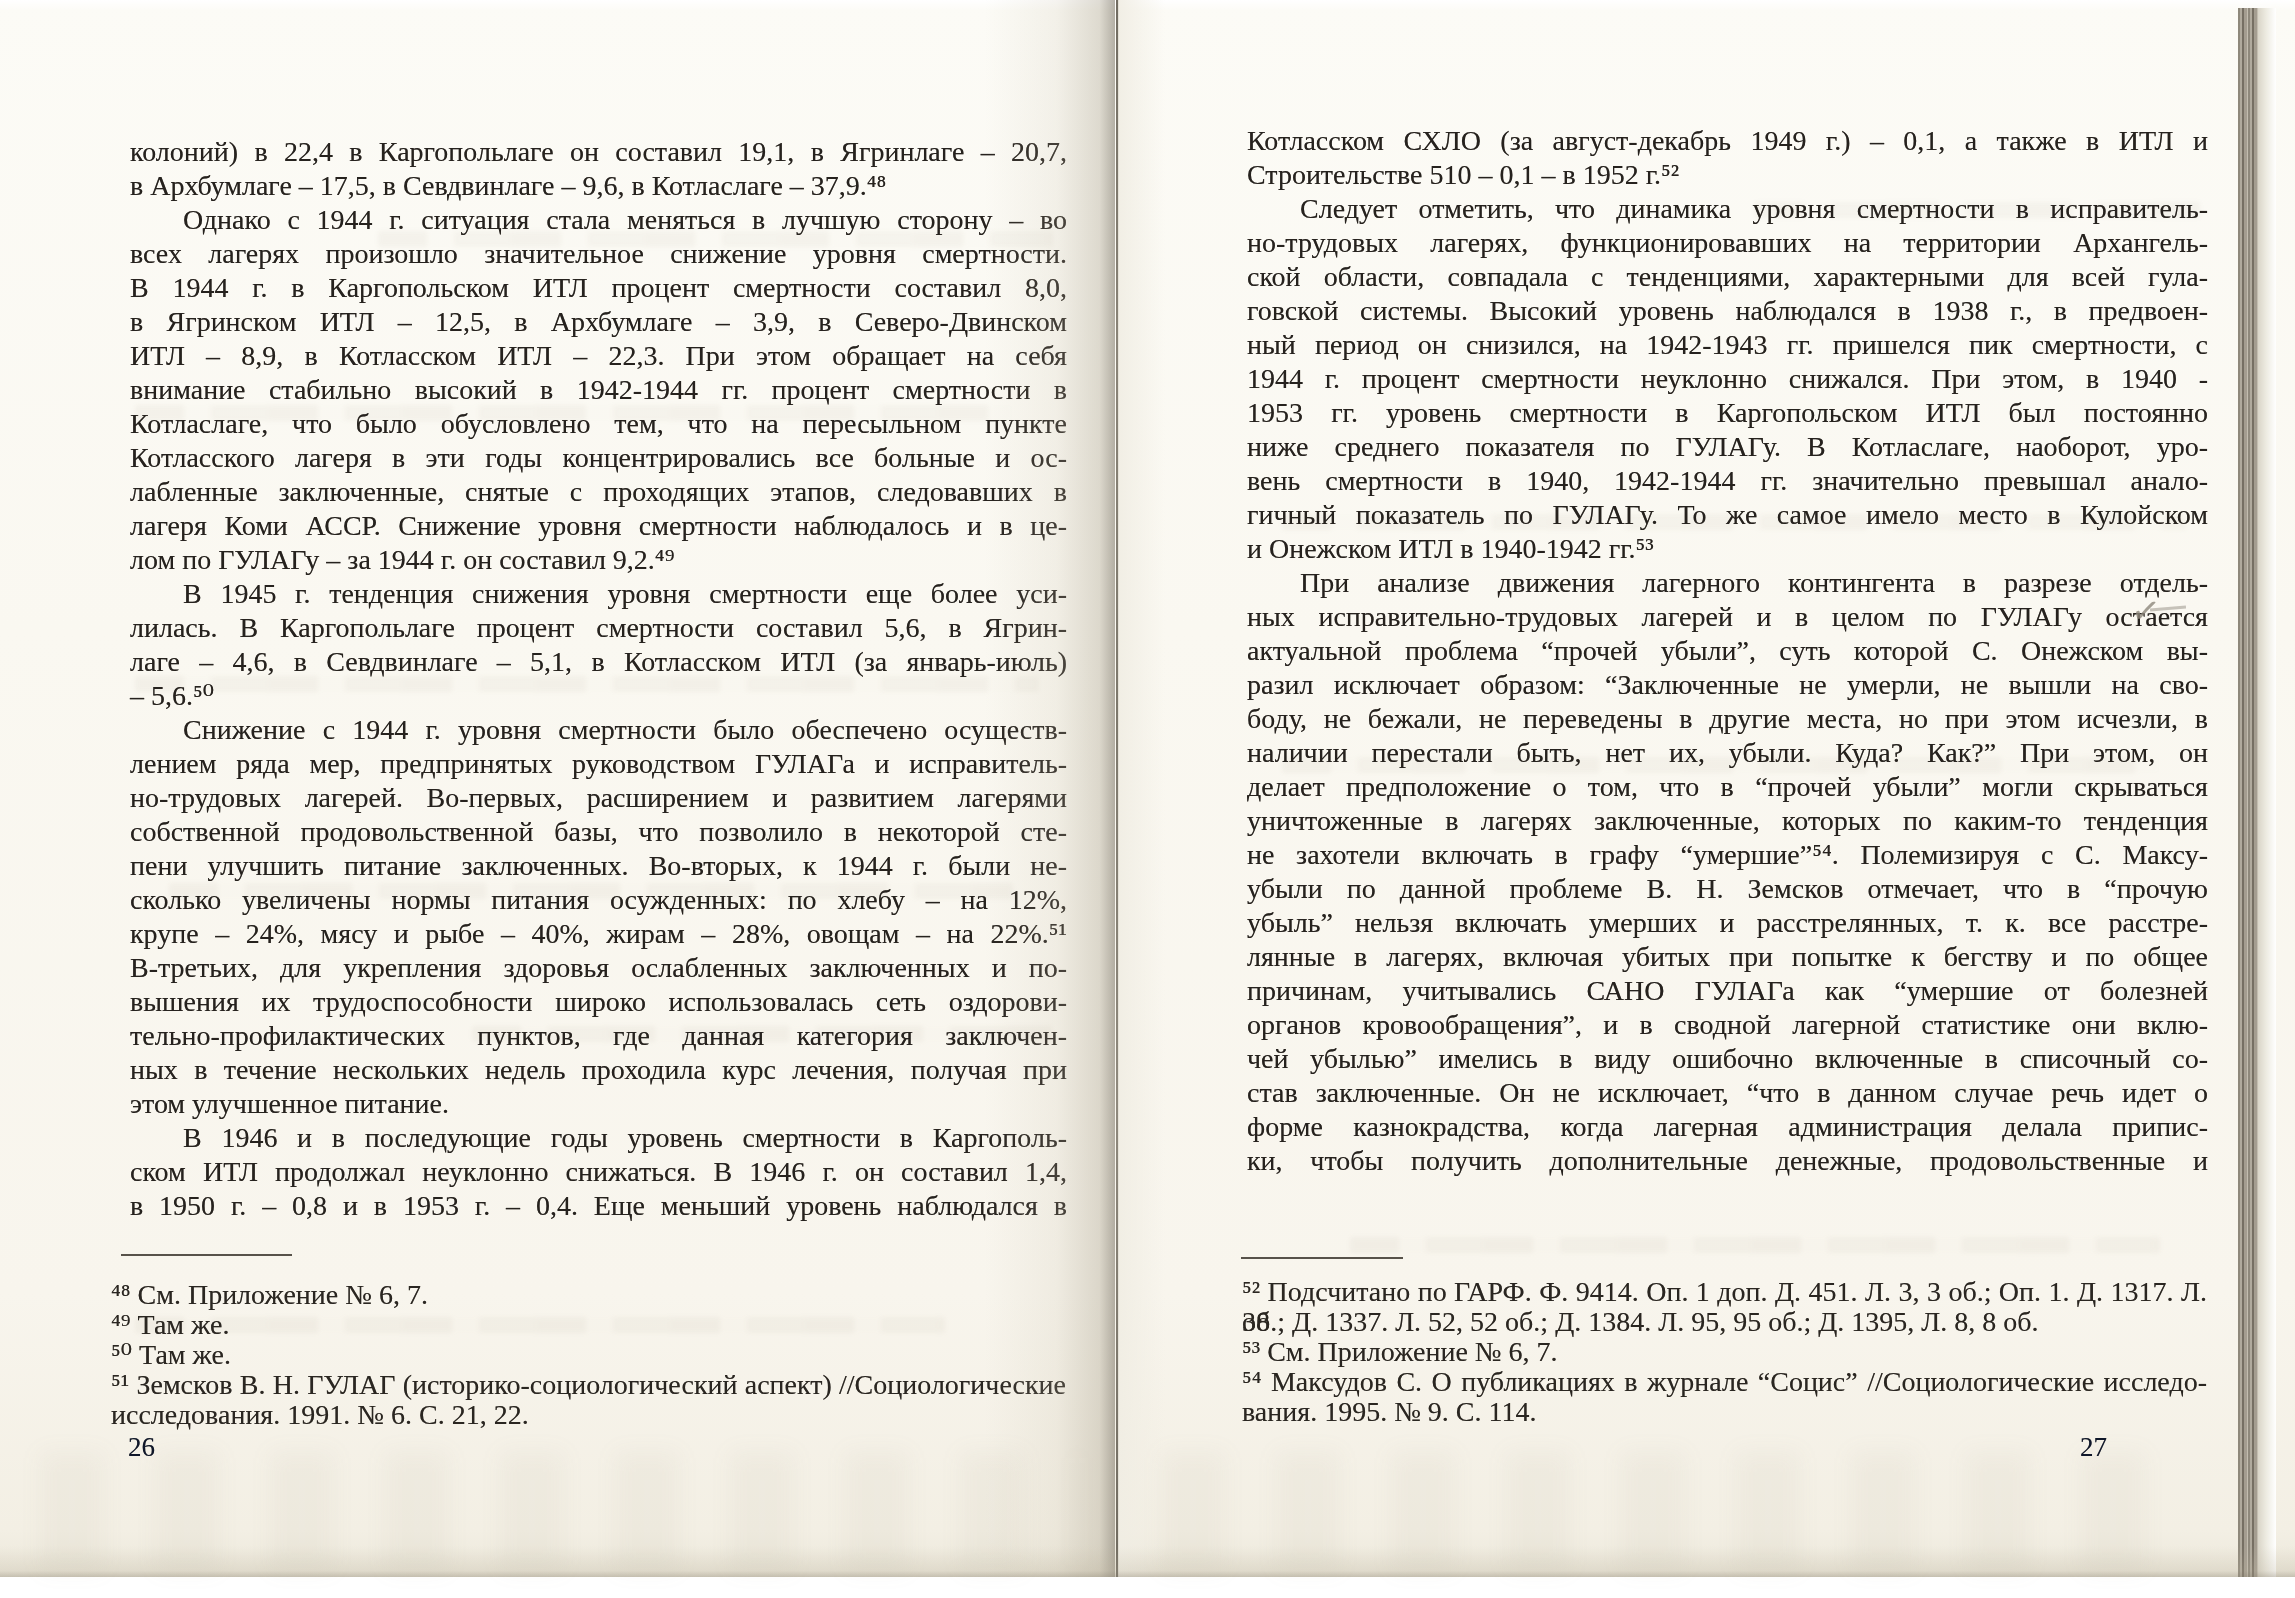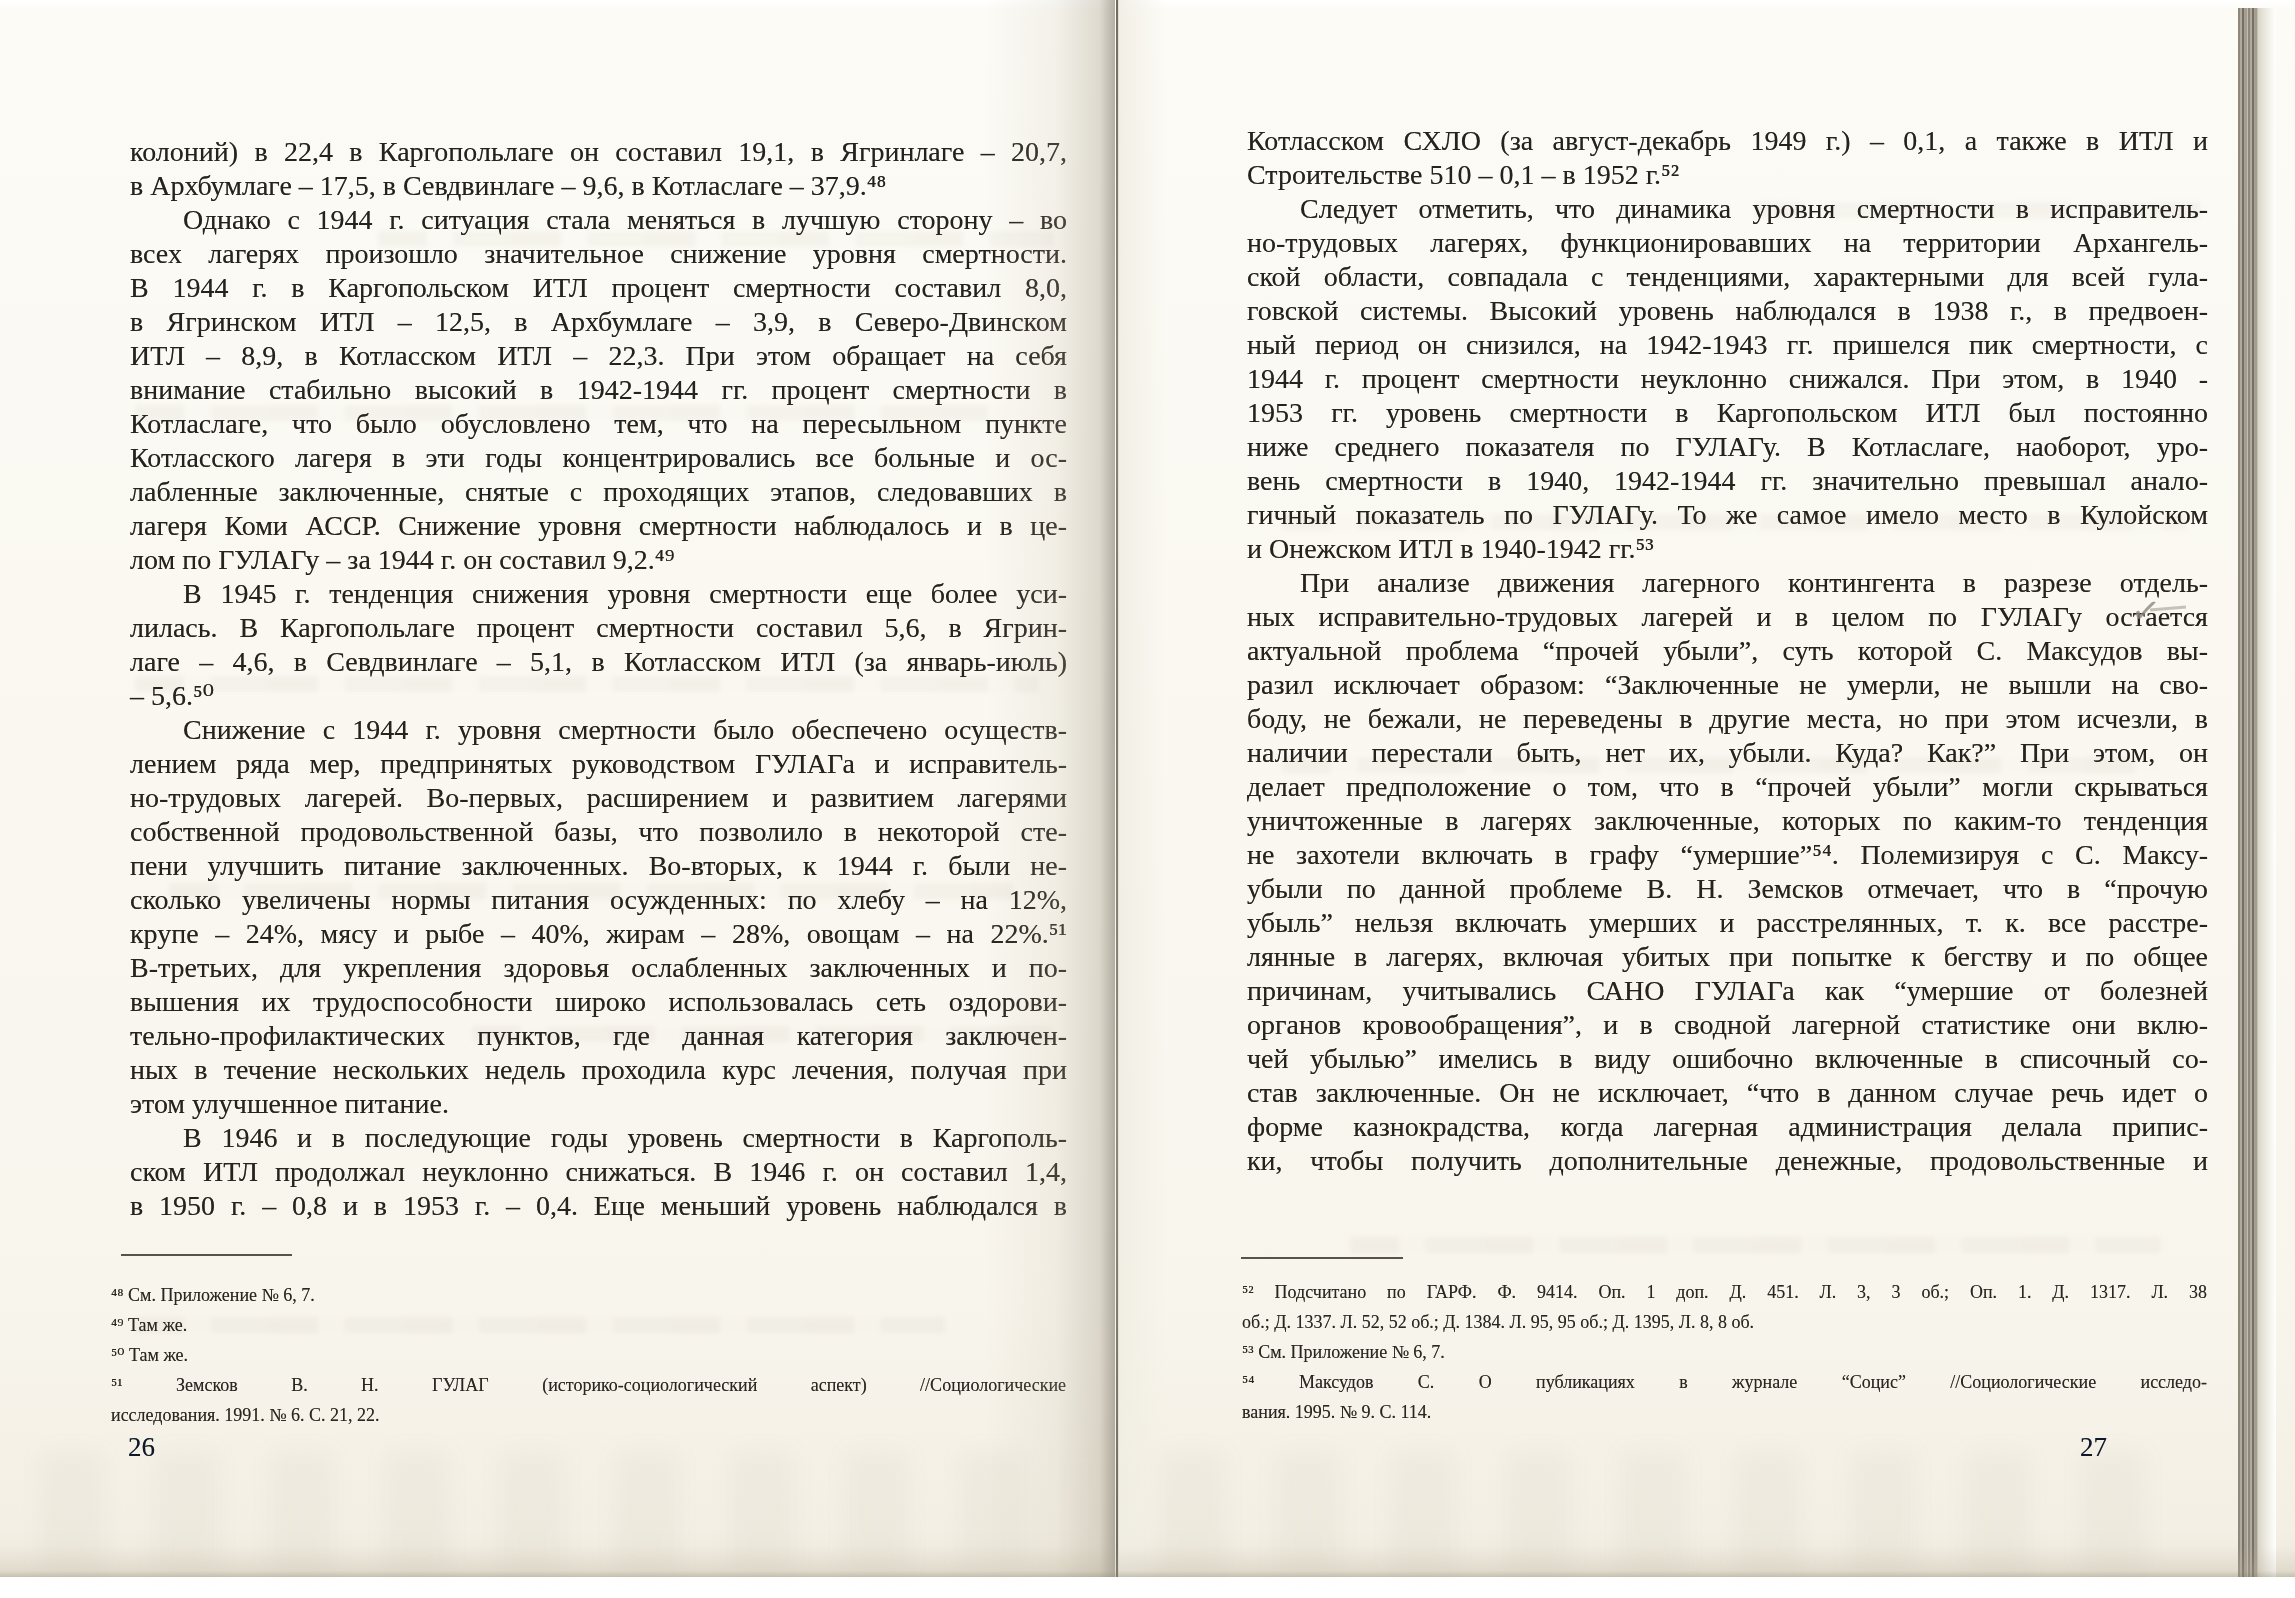--- a/index.html
+++ b/index.html
@@ -30,21 +30,21 @@
   .bottom-smudge{position:absolute;top:1451px;height:121px;filter:blur(10.8px);opacity:.5;
          background:repeating-linear-gradient(90deg,rgba(150,140,118,0.12) 0 64px,rgba(150,140,118,0) 64px 115px);}
   
   .page-text{position:absolute;color:#26221e;font-size:28px;
              text-shadow:0 0 0.5px rgba(55,50,43,0.55);}
   .page-text.left{left:130px;top:135px;width:937px;}
   .page-text.right{left:1247px;top:124px;width:961px;}
   .ln{line-height:34px;height:34px;text-align:justify;text-align-last:justify;}
   .ln.end{text-align-last:left;}
   .ln.ind{text-indent:53px;}
-  .fnotes{position:absolute;color:#2a2621;font-size:18px;text-shadow:0 0 0.5px rgba(55,50,43,0.5);}
+  .fnotes{position:absolute;color:#2a2621;font-size:28px;text-shadow:0 0 0.5px rgba(55,50,43,0.5);}
   .fnotes.left{left:111px;top:1280px;width:955px;}
   .fnotes.right{left:1242px;top:1277px;width:965px;}
   .fnotes .ln{line-height:30px;height:30px;}
   .rule{position:absolute;height:2px;background:#57524a;}
   .rule.left{left:121px;top:1254px;width:171px;}
   .rule.right{left:1241px;top:1257px;width:162px;}
   .pagenum{position:absolute;color:#0f172a;font-size:27px;text-shadow:0 0 0.5px rgba(55,50,43,0.5);}
   .pagenum.left{left:128px;top:1432px;}
   .pagenum.right{left:2080px;top:1432px;}
   
@@ -129,21 +129,21 @@
         <div class="ln">говской системы. Высокий уровень наблюдался в 1938 г., в предвоен-</div>
         <div class="ln">ный период он снизился, на 1942-1943 гг. пришелся пик смертности, с</div>
         <div class="ln">1944 г. процент смертности неуклонно снижался. При этом, в 1940 -</div>
         <div class="ln">1953 гг. уровень смертности в Каргопольском ИТЛ был постоянно</div>
         <div class="ln">ниже среднего показателя по ГУЛАГу. В Котласлаге, наоборот, уро-</div>
         <div class="ln">вень смертности в 1940, 1942-1944 гг. значительно превышал анало-</div>
         <div class="ln">гичный показатель по ГУЛАГу. То же самое имело место в Кулойском</div>
         <div class="ln end">и Онежском ИТЛ в 1940-1942 гг.⁵³</div>
         <div class="ln ind">При анализе движения лагерного контингента в разрезе отдель-</div>
         <div class="ln">ных исправительно-трудовых лагерей и в целом по ГУЛАГу остается</div>
-        <div class="ln">актуальной проблема “прочей убыли”, суть которой С. Максудов вы-</div>
+        <div class="ln">актуальной проблема “прочей убыли”, суть которой С. Онежском вы-</div>
         <div class="ln">разил исключает образом: “Заключенные не умерли, не вышли на сво-</div>
         <div class="ln">боду, не бежали, не переведены в другие места, но при этом исчезли, в</div>
         <div class="ln">наличии перестали быть, нет их, убыли. Куда? Как?” При этом, он</div>
         <div class="ln">делает предположение о том, что в “прочей убыли” могли скрываться</div>
         <div class="ln">уничтоженные в лагерях заключенные, которых по каким-то тенденция</div>
         <div class="ln">не захотели включать в графу “умершие”⁵⁴. Полемизируя с С. Максу-</div>
         <div class="ln">убыли по данной проблеме В. Н. Земсков отмечает, что в “прочую</div>
         <div class="ln">убыль” нельзя включать умерших и расстрелянных, т. к. все расстре-</div>
         <div class="ln">лянные в лагерях, включая убитых при попытке к бегству и по общее</div>
         <div class="ln">причинам, учитывались САНО ГУЛАГа как “умершие от болезней</div>

